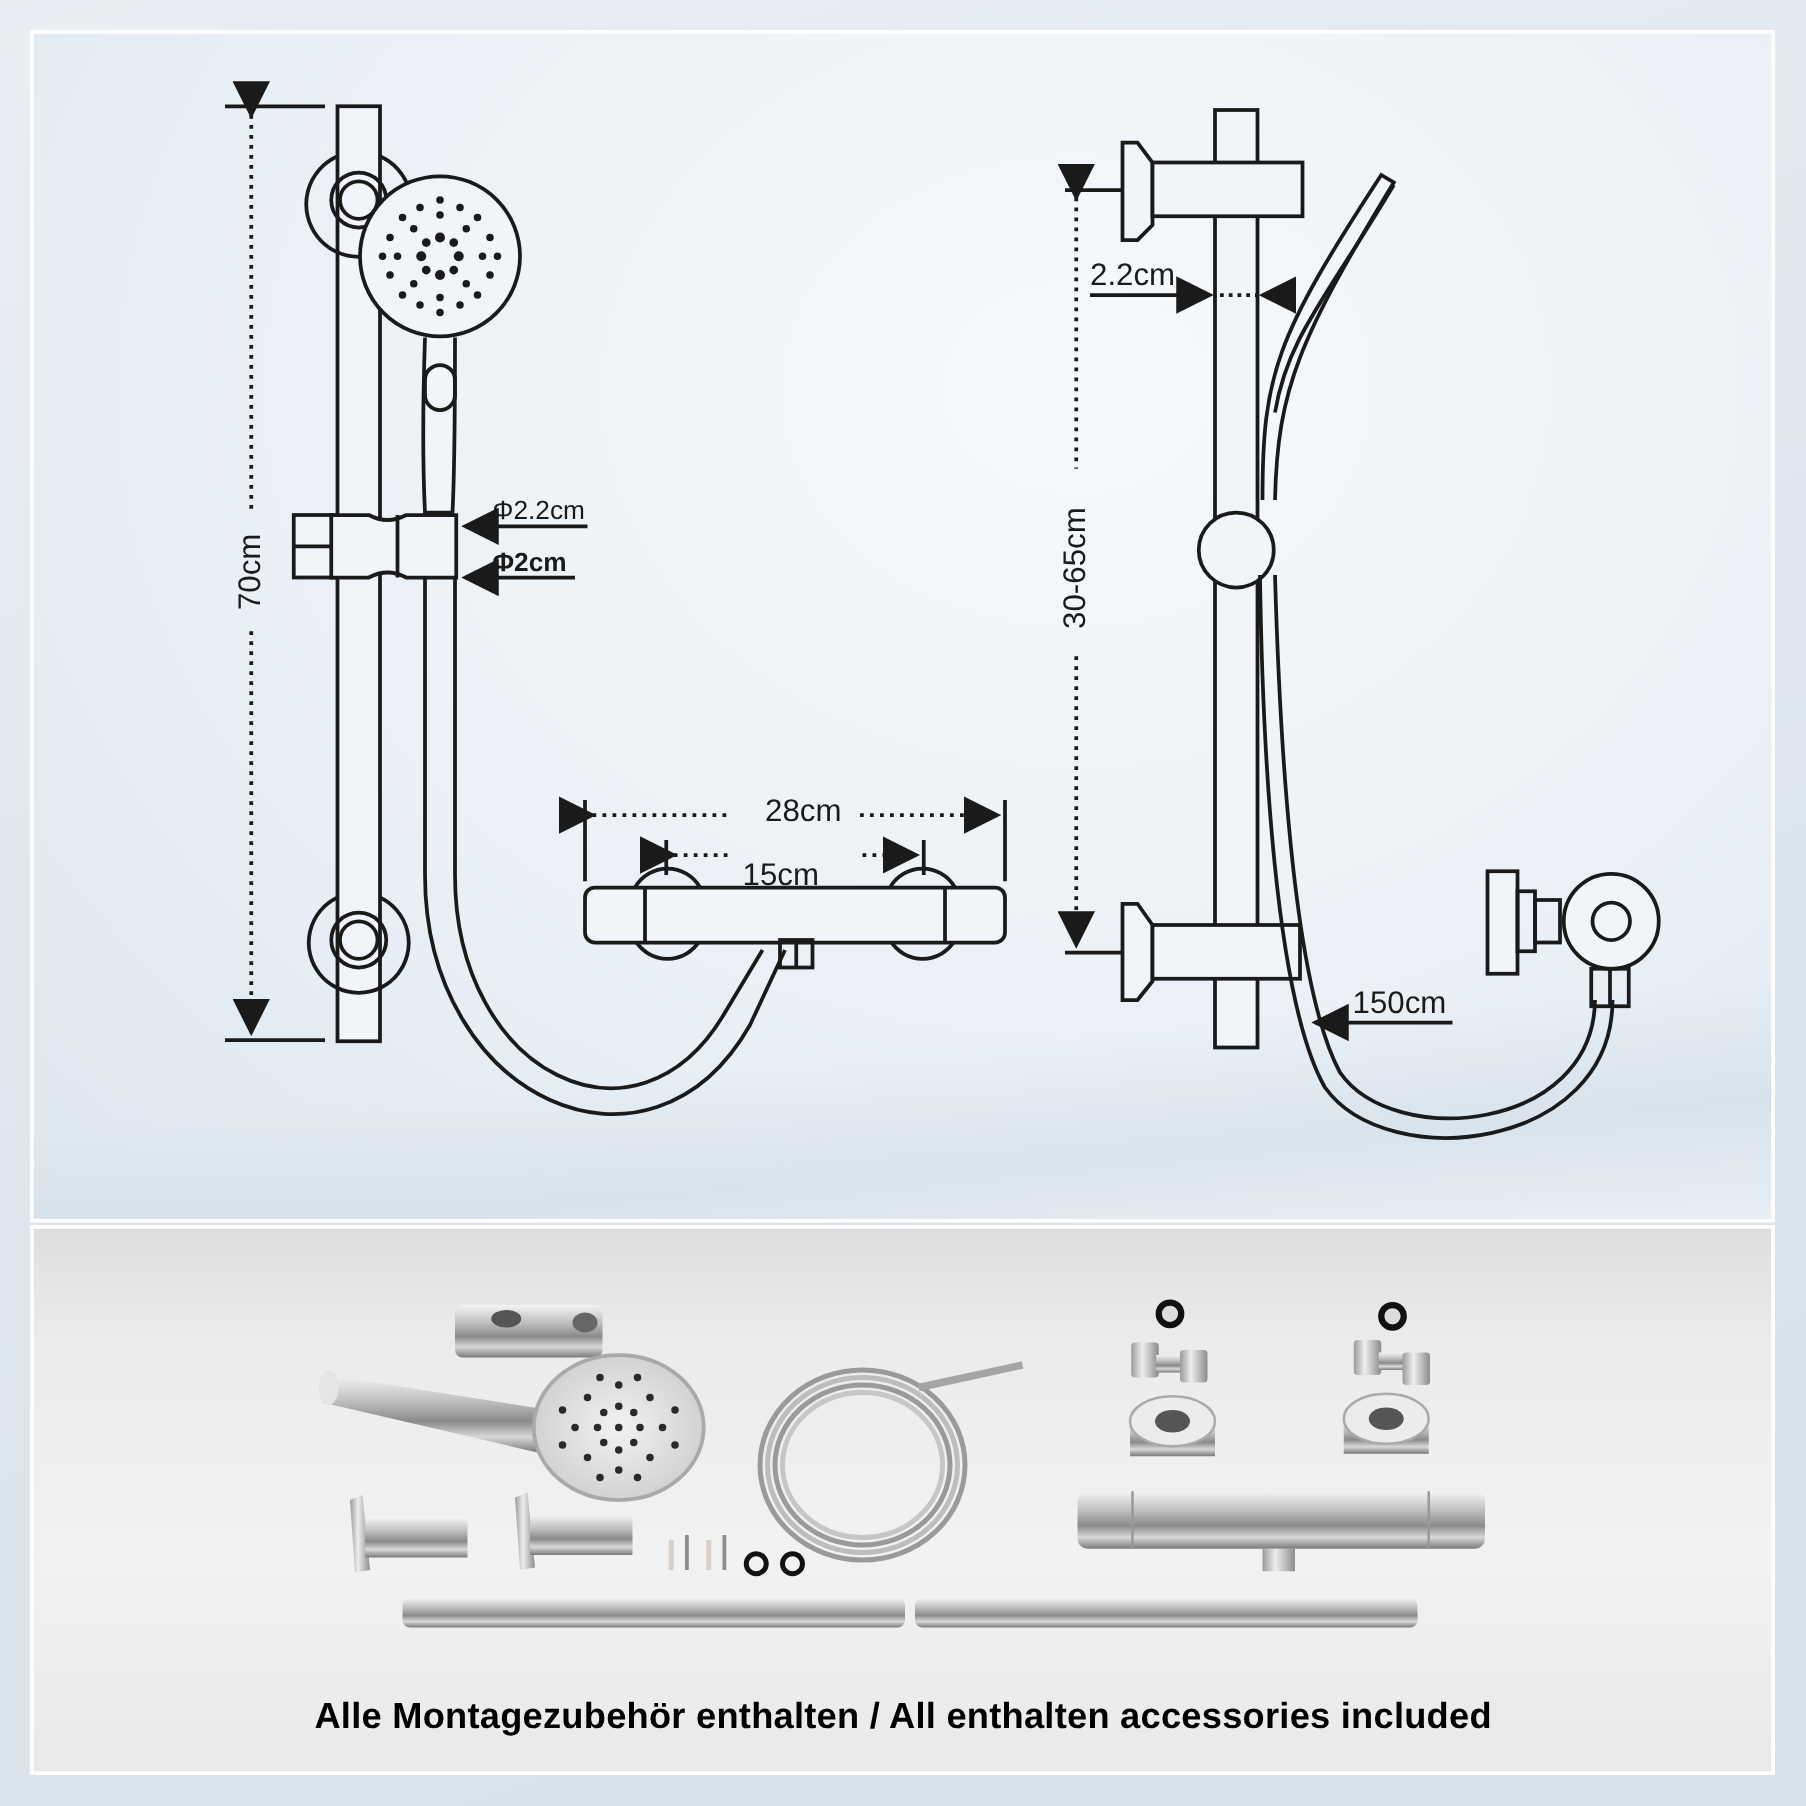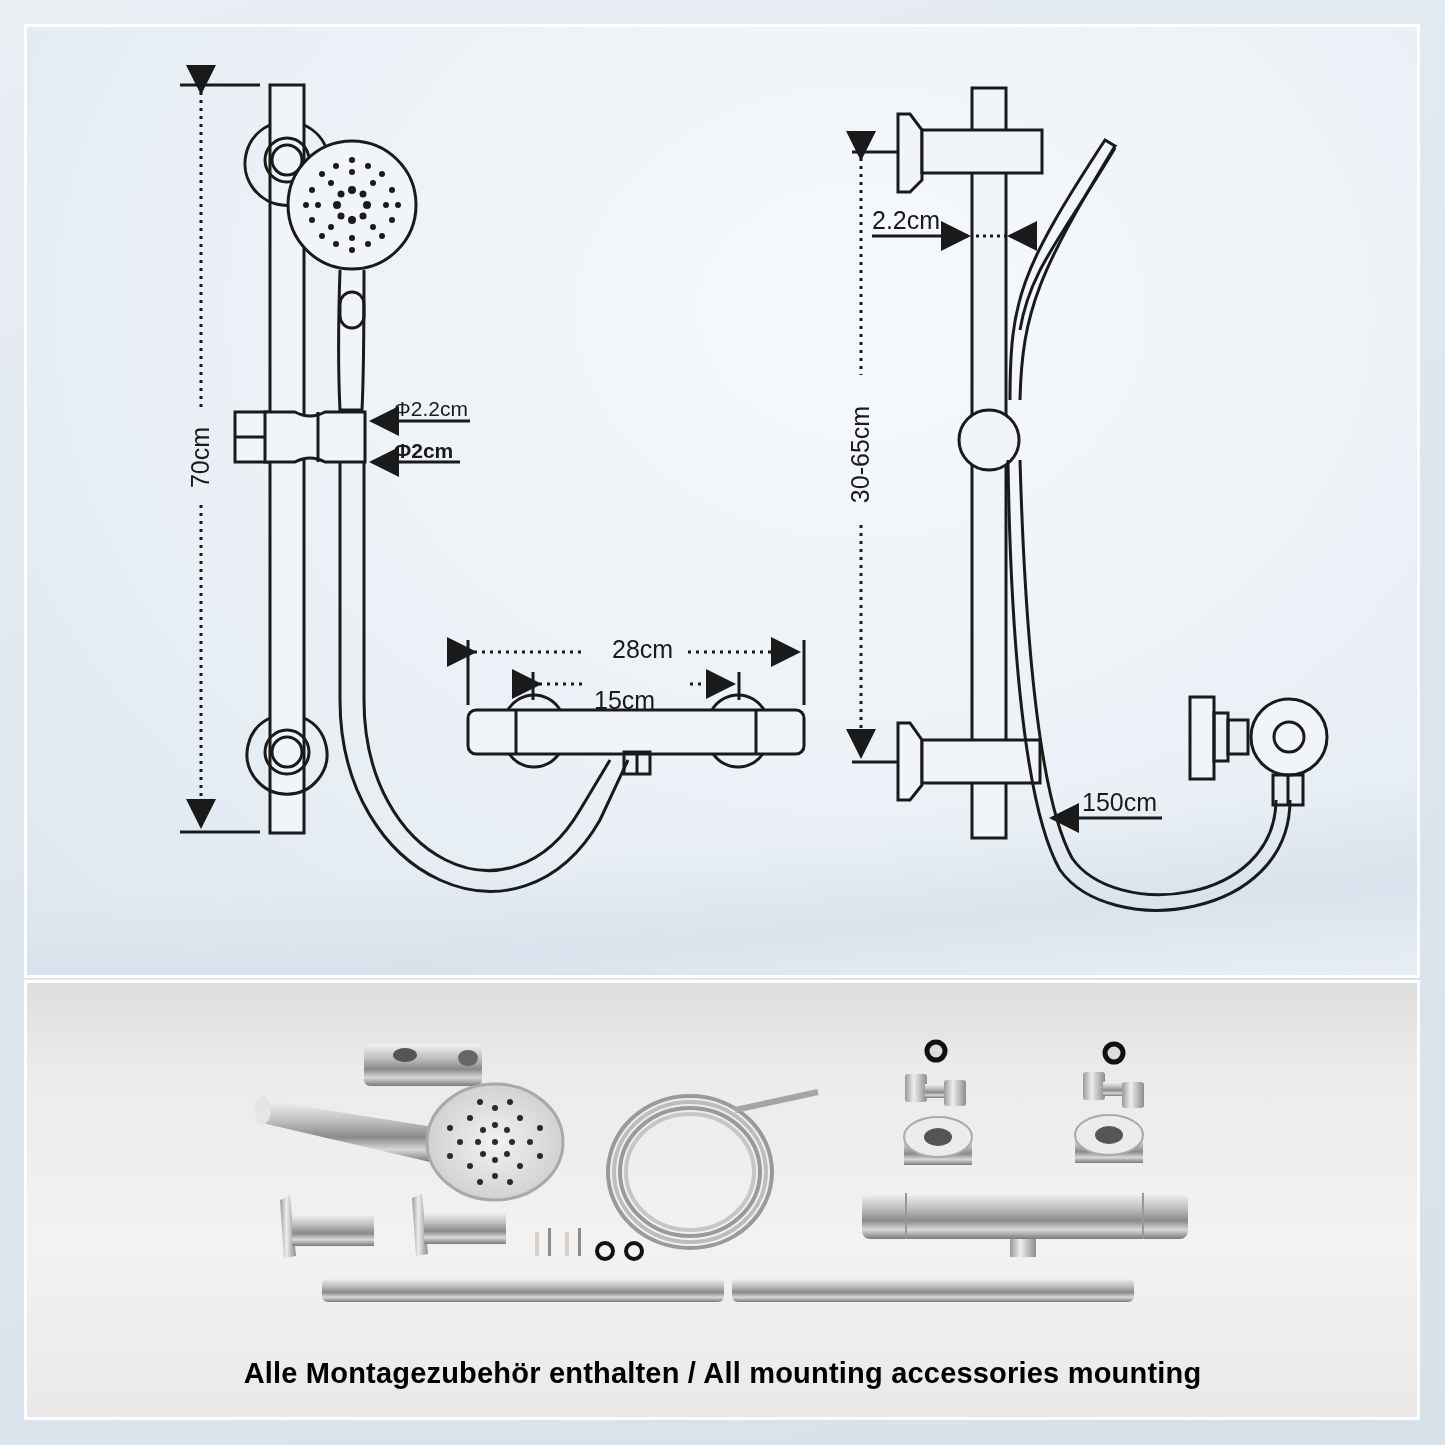--- a/index.html
+++ b/index.html
@@ -317,13 +317,13 @@
     <line x1="1143" y1="1193" x2="1143" y2="1239" stroke="#999" stroke-width="2"></line>
     <rect x="1010" y="1239" width="26" height="18" fill="url(#chromeH)"></rect>
   </g>
 
   <g>
     <rect x="322" y="1278" width="402" height="24" rx="6" fill="url(#chrome)"></rect>
     <rect x="732" y="1278" width="402" height="24" rx="6" fill="url(#chrome)"></rect>
   </g>
 </svg>
 
-<div class="caption">Alle Montagezubehör enthalten / All mounting accessories mounting</div>
+<div class="caption">Alle Montagezubehör enthalten / All enthalten accessories included</div>
 
 </body></html>

